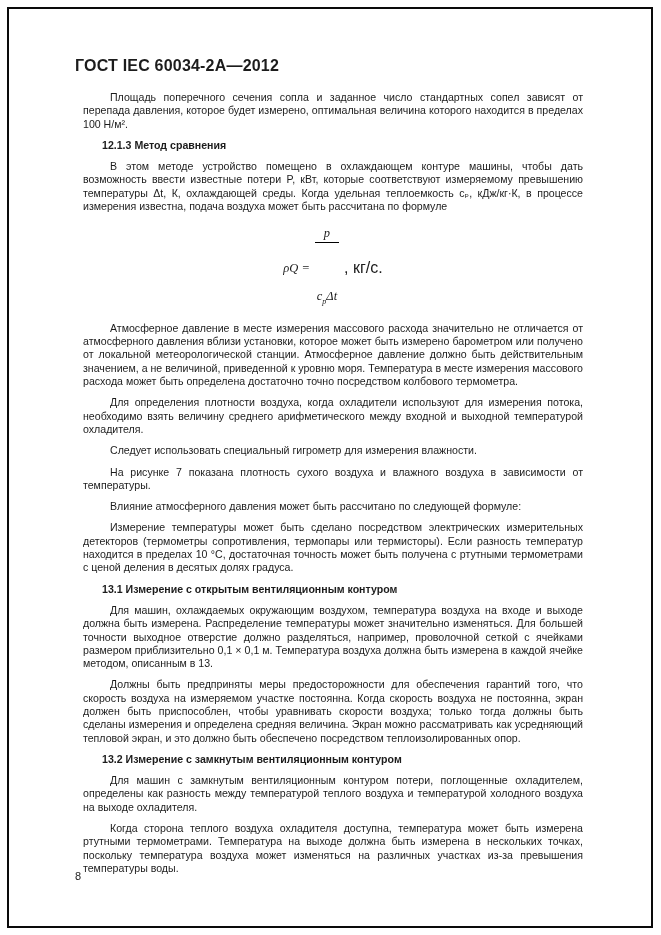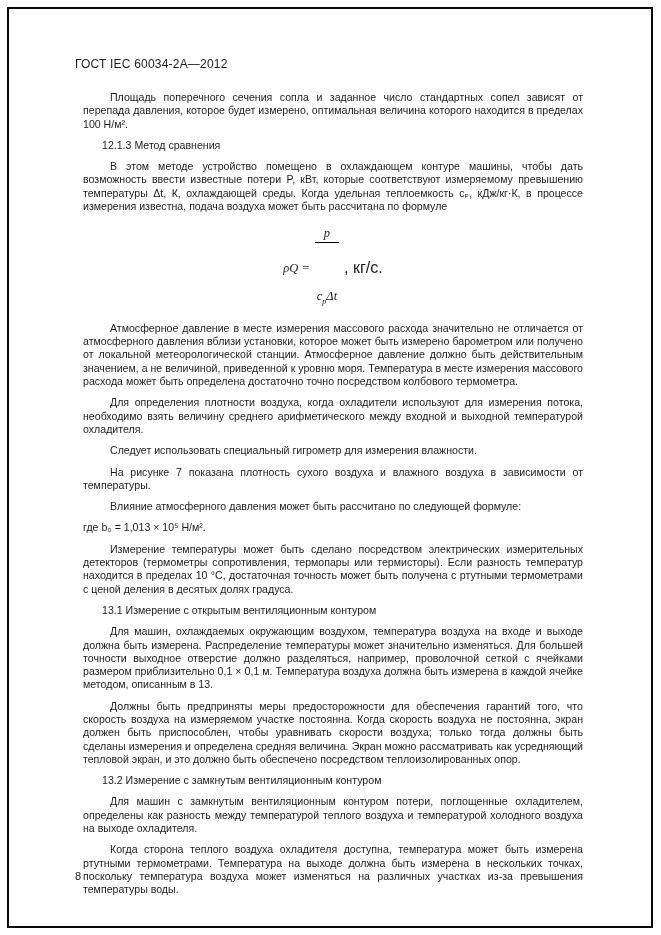--- a/index.html
+++ b/index.html
@@ -13,32 +13,32 @@
   }
   .frame{
     position:absolute;
     top:7px;left:7px;right:8px;bottom:7px;
     border:2px solid #0a0a0a;
     pointer-events:none;
   }
   .doc-header{
     position:absolute;
     top:57px;left:75px;
-    font-size:12px;font-weight:normal;
+    font-size:16px;font-weight:bold;
     letter-spacing:.2px;
   }
   .doc-body{
     position:absolute;
     top:83px;left:75px;width:516px;
     font-size:10.6px;line-height:13.3px;
     text-align:justify;
   }
   .para{margin:8px;text-indent:27px;}
   .para.noindent{text-indent:0;}
-  .heading{margin:5px 0 0 0;font-weight:normal;text-indent:27px;text-align:left;}
+  .heading{margin:5px 0 0 0;font-weight:bold;text-indent:27px;text-align:left;}
   .heading1{
     margin:10px 0 7px 0;
     font-size:13.6px;font-weight:bold;
     text-indent:14px;text-align:left;line-height:16px;
   }
   .formula{
     display:flex;justify-content:center;align-items:center;
     margin:13px 0 13px 0;
     font-family:"Liberation Serif","DejaVu Serif",serif;
     font-style:italic;font-size:12.5px;line-height:14px;
@@ -73,21 +73,20 @@
           <span class="num">p</span>
           <span class="den"><span>c</span><sub>p</sub><span>Δt</span></span>
         </span>
         <span class="upright">, кг/с.</span>
       </div>
       <p class="para">Атмосферное давление в месте измерения массового расхода значительно не отличается от атмосферного давления вблизи установки, которое может быть измерено барометром или получено от локальной метеорологической станции. Атмосферное давление должно быть действительным значением, а не величиной, приведенной к уровню моря. Температура в месте измерения массового расхода может быть определена достаточно точно посредством колбового термометра.</p>
       <p class="para">Для определения плотности воздуха, когда охладители используют для измерения потока, необходимо взять величину среднего арифметического между входной и выходной температурой охладителя.</p>
       <p class="para">Следует использовать специальный гигрометр для измерения влажности.</p>
       <p class="para">На рисунке 7 показана плотность сухого воздуха и влажного воздуха в зависимости от температуры.</p>
       <p class="para">Влияние атмосферного давления может быть рассчитано по следующей формуле:</p>
-      <p class="para noindent">где b₀ = 1,013 × 10⁵ Н/м².</p>
       <p class="para">Измерение температуры может быть сделано посредством электрических измерительных детекторов (термометры сопротивления, термопары или термисторы). Если разность температур находится в пределах 10 °С, достаточная точность может быть получена с ртутными термометрами с ценой деления в десятых долях градуса.</p>
       <p class="heading">13.1 Измерение с открытым вентиляционным контуром</p>
       <p class="para">Для машин, охлаждаемых окружающим воздухом, температура воздуха на входе и выходе должна быть измерена. Распределение температуры может значительно изменяться. Для большей точности выходное отверстие должно разделяться, например, проволочной сеткой с ячейками размером приблизительно 0,1 × 0,1 м. Температура воздуха должна быть измерена в каждой ячейке методом, описанным в 13.</p>
       <p class="para">Должны быть предприняты меры предосторожности для обеспечения гарантий того, что скорость воздуха на измеряемом участке постоянна. Когда скорость воздуха не постоянна, экран должен быть приспособлен, чтобы уравнивать скорости воздуха; только тогда должны быть сделаны измерения и определена средняя величина. Экран можно рассматривать как усредняющий тепловой экран, и это должно быть обеспечено посредством теплоизолированных опор.</p>
       <p class="heading">13.2 Измерение с замкнутым вентиляционным контуром</p>
       <p class="para">Для машин с замкнутым вентиляционным контуром потери, поглощенные охладителем, определены как разность между температурой теплого воздуха и температурой холодного воздуха на выходе охладителя.</p>
       <p class="para">Когда сторона теплого воздуха охладителя доступна, температура может быть измерена ртутными термометрами. Температура на выходе должна быть измерена в нескольких точках, поскольку температура воздуха может изменяться на различных участках из-за превышения температуры воды.</p>
     </div>
 
   <div class="page-num">8</div>

